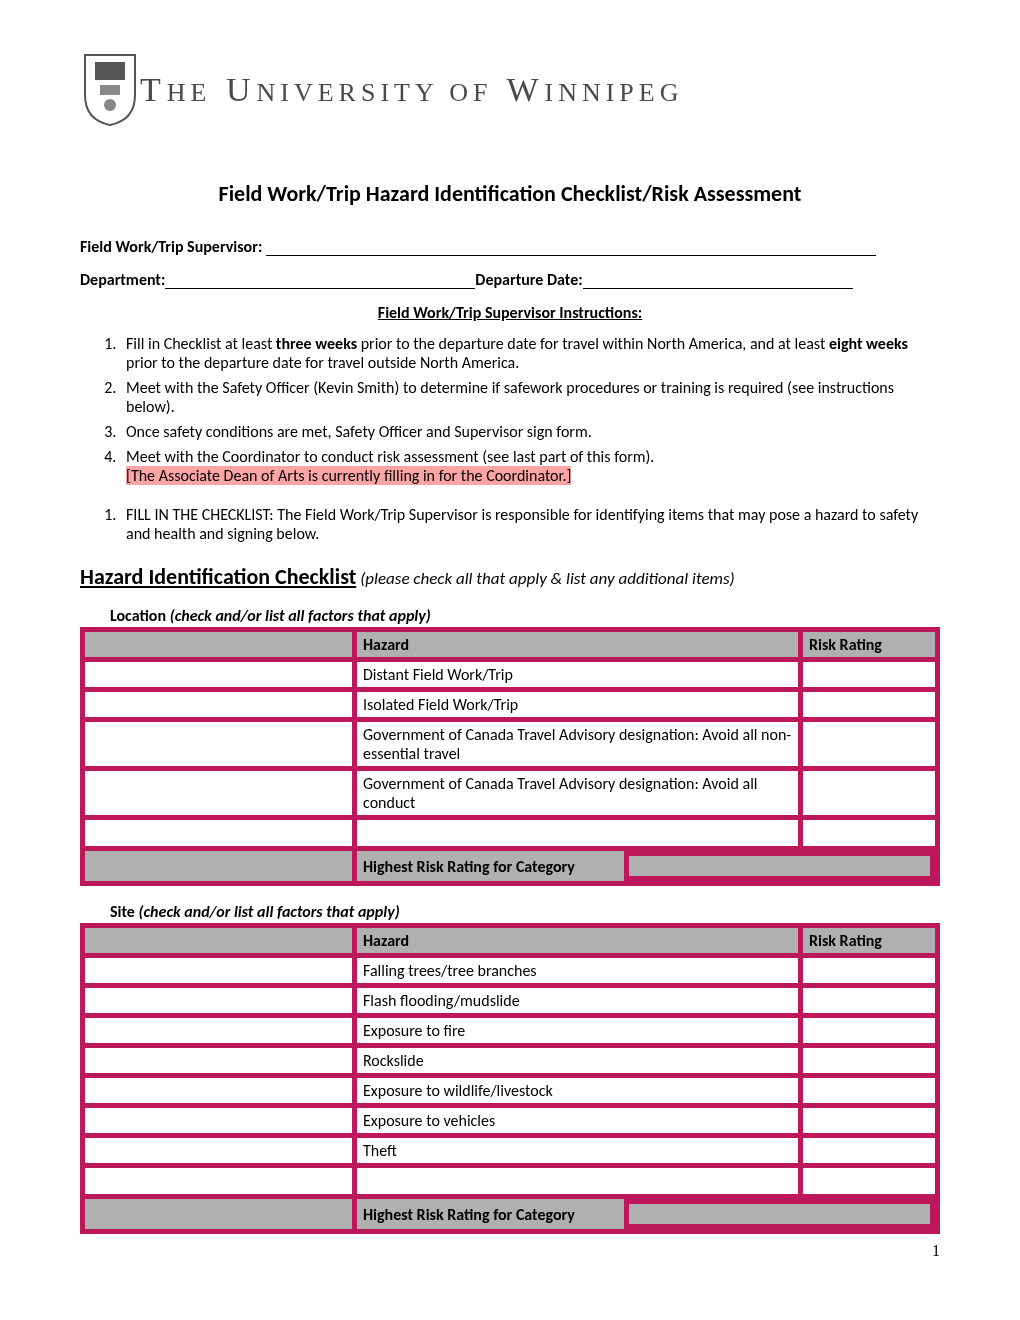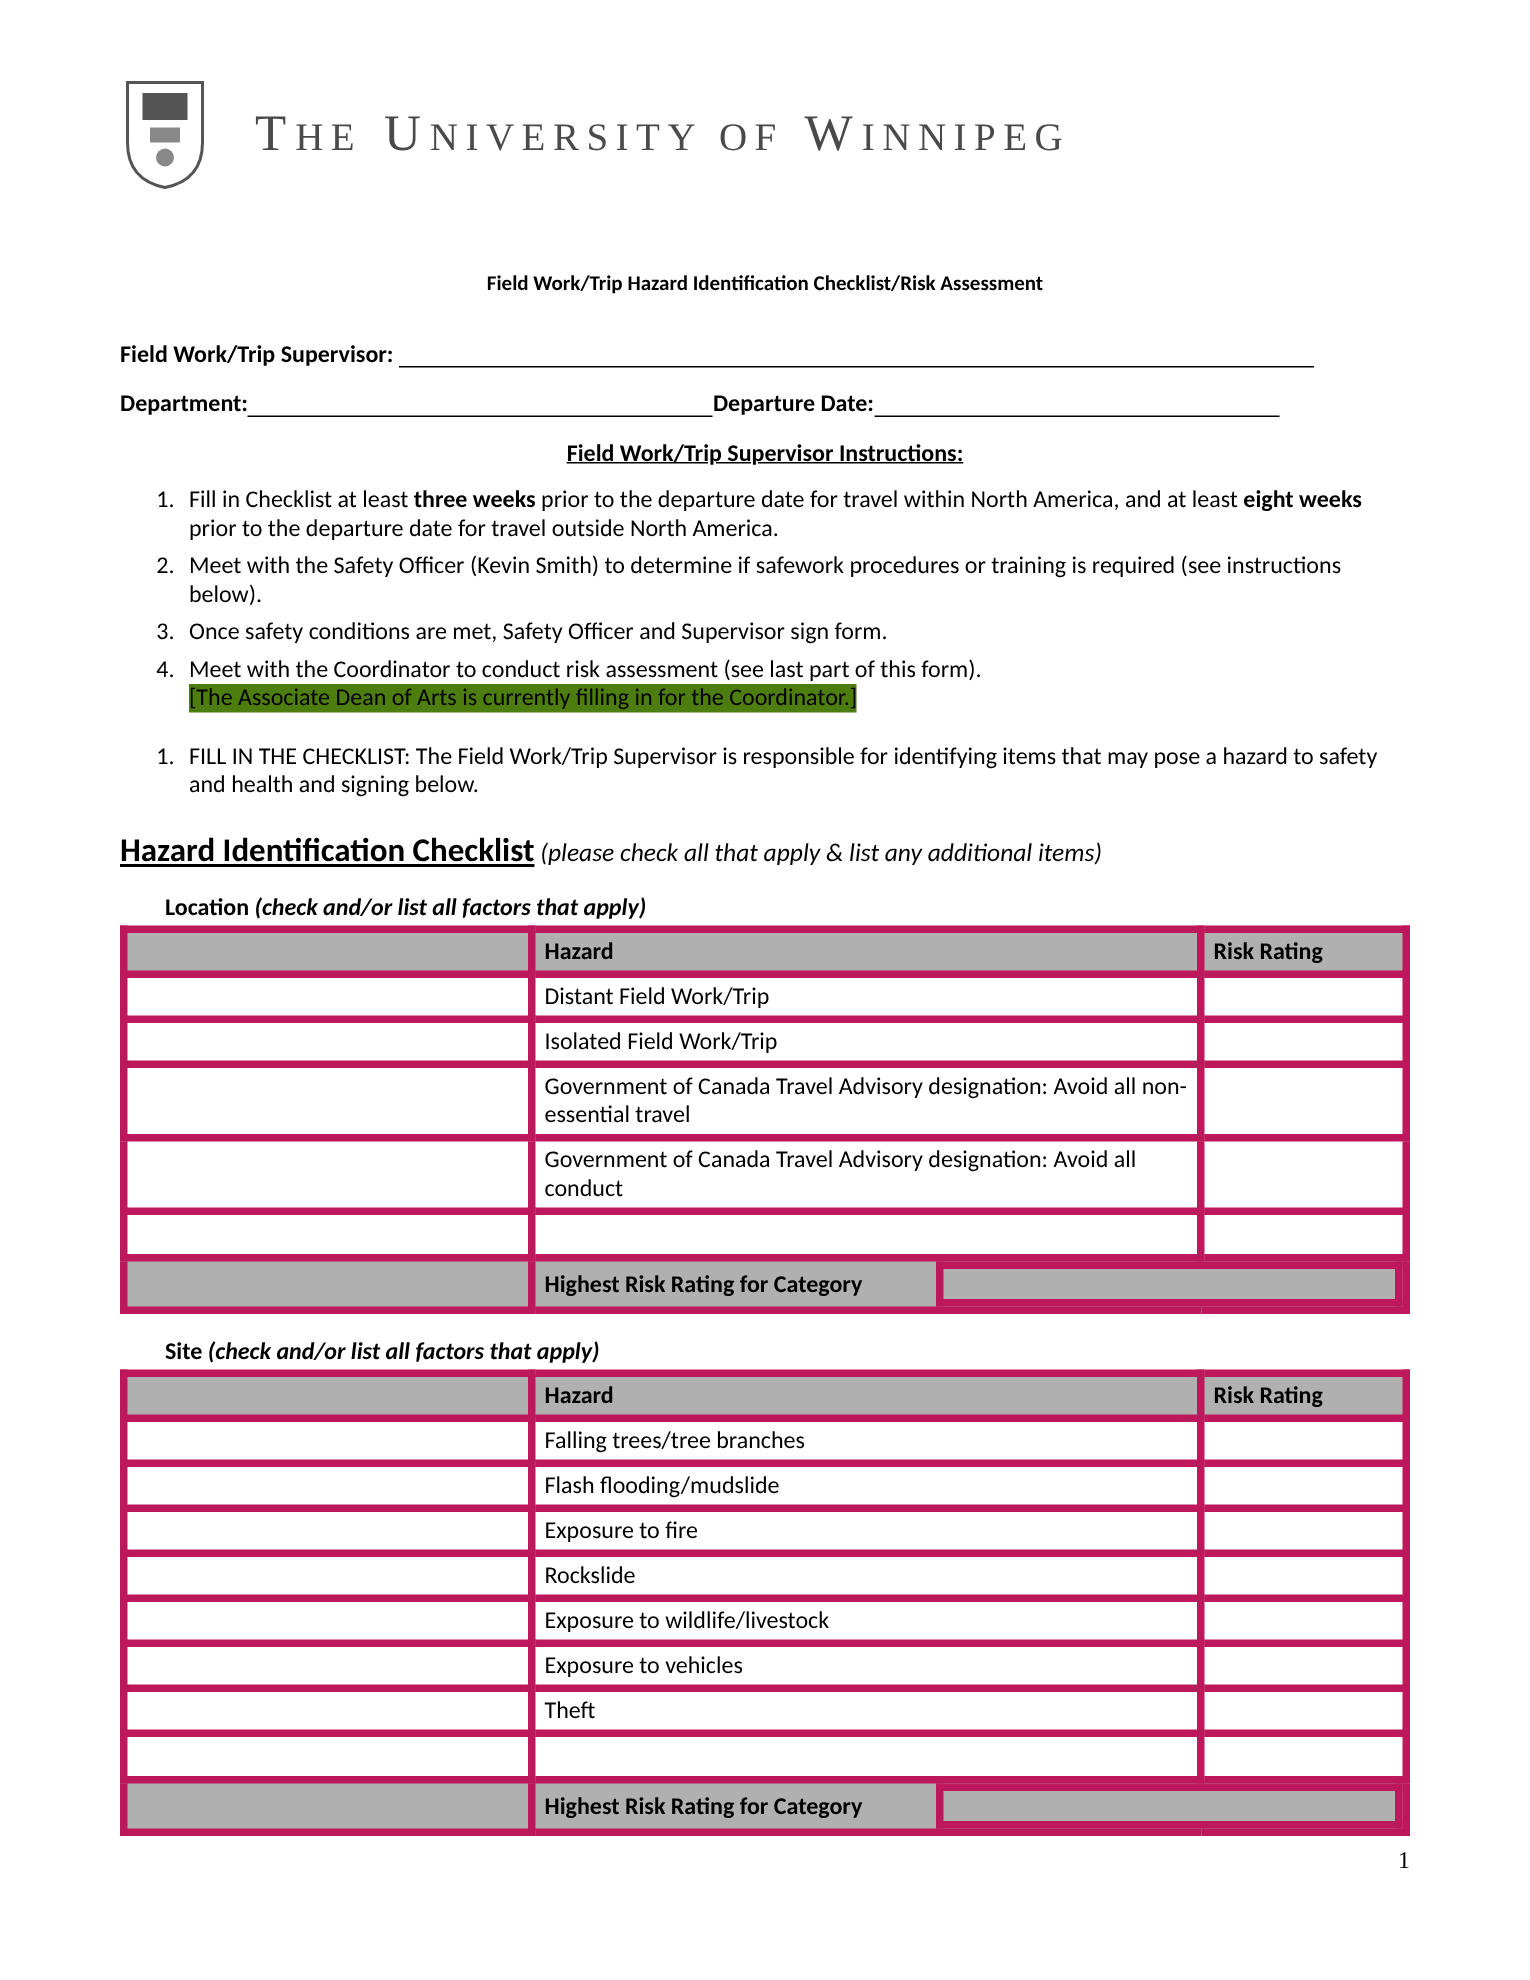--- a/index.html
+++ b/index.html
@@ -9,42 +9,41 @@
     font-family: Calibri, Arial, sans-serif;
     color: #000;
     width: 1020px;
   }
   .page {
     padding: 50px 80px 40px 80px;
   }
   .header {
     display: flex;
     align-items: center;
-    gap: 30px;
     margin-bottom: 50px;
   }
   .crest {
     width: 60px;
     height: 80px;
   }
   .univ-name {
     font-family: "Times New Roman", serif;
     font-size: 34px;
     letter-spacing: 6px;
     color: #4a4a4a;
     text-transform: uppercase;
   }
   .univ-name .small-caps {
     font-size: 26px;
     letter-spacing: 5px;
   }
   .title {
     text-align: center;
     font-weight: bold;
-    font-size: 14px;
+    font-size: 22px;
     margin: 30px 0 30px 0;
   }
   .form-line {
     font-weight: bold;
     font-size: 16px;
     margin: 14px 0;
   }
   .blank {
     display: inline-block;
     border-bottom: 1px solid #000;
@@ -62,21 +61,21 @@
   ol.instructions {
     margin: 0 0 20px 40px;
     padding: 0;
     font-size: 16px;
   }
   ol.instructions li {
     margin-bottom: 6px;
     padding-left: 6px;
   }
   .highlight {
-    background: #4d7c0f;
+    background: #fca5a5;
   }
   .checklist-title {
     font-size: 22px;
     font-weight: bold;
     text-decoration: underline;
     margin-top: 20px;
   }
   .checklist-sub {
     font-style: italic;
     font-size: 17px;

